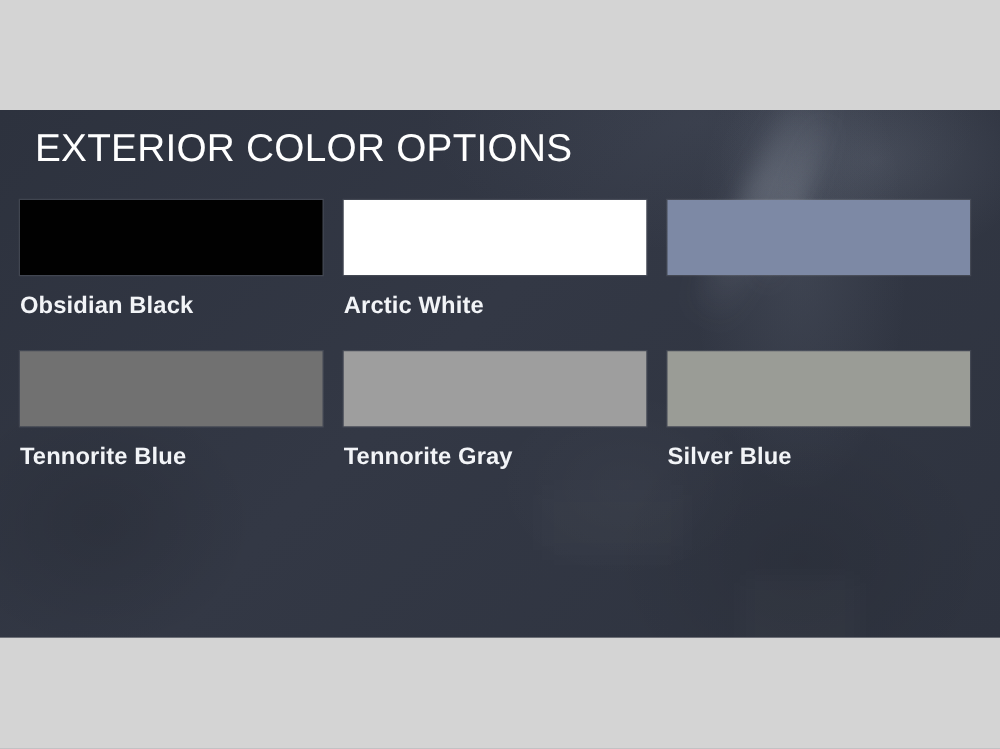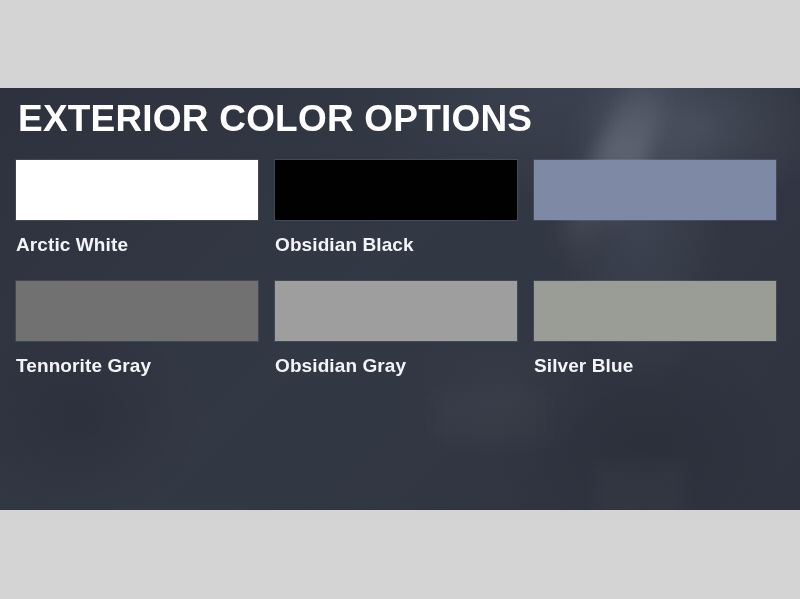--- a/index.html
+++ b/index.html
@@ -82,24 +82,24 @@
   }
 
   #content {
     position: relative;
     z-index: 2;
     padding: 0;
   }
 
   #title {
     position: absolute;
-    left: 18px;
+    left: 28px;
     top: 12px;
-    font-size: 37px;
-    font-weight: bold;
+    font-size: 31px;
+    font-weight: normal;
     color: #ffffff;
     letter-spacing: 0.2px;
     line-height: 38px;
     white-space: nowrap;
     font-stretch: condensed;
   }
 
   #grid {
     position: absolute;
     left: 16px;
@@ -144,41 +144,41 @@
     <div class="blotch-a"></div>
     <div class="blotch-b"></div>
 
     <div id="content">
 
       <div id="title" style="color: rgb(255, 255, 255);">EXTERIOR COLOR OPTIONS</div>
 
       <div id="grid">
 
         <div class="cell">
-          <div class="swatch" style="background-color:#ffffff;"></div>
-          <div class="label">Arctic White</div>
+          <div class="swatch" style="background-color:#010101;"></div>
+          <div class="label">Obsidian Black</div>
         </div>
 
         <div class="cell">
-          <div class="swatch" style="background-color:#010101;"></div>
-          <div class="label">Obsidian Black</div>
+          <div class="swatch" style="background-color:#ffffff;"></div>
+          <div class="label">Arctic White</div>
         </div>
 
         <div class="cell">
           <div class="swatch" style="background-color:#7d89a5;"></div>
         </div>
 
         <div class="cell">
           <div class="swatch" style="background-color:#717171;"></div>
-          <div class="label">Tennorite Gray</div>
+          <div class="label">Tennorite Blue</div>
         </div>
 
         <div class="cell">
           <div class="swatch" style="background-color:#9e9e9e;"></div>
-          <div class="label">Obsidian Gray</div>
+          <div class="label">Tennorite Gray</div>
         </div>
 
         <div class="cell">
           <div class="swatch" style="background-color:#9a9c96;"></div>
           <div class="label">Silver Blue</div>
         </div>
 
 
       </div>
     </div>

